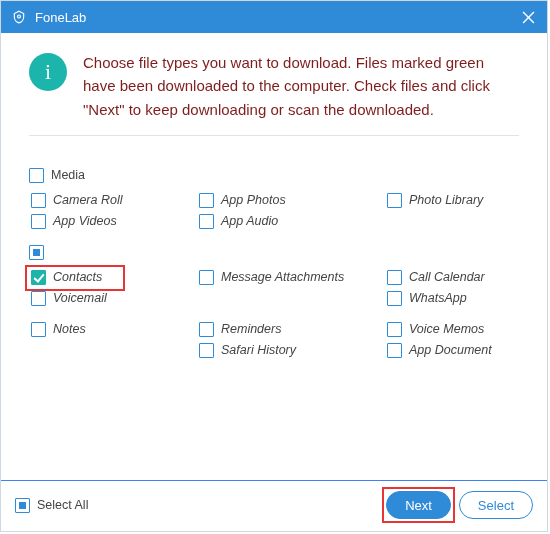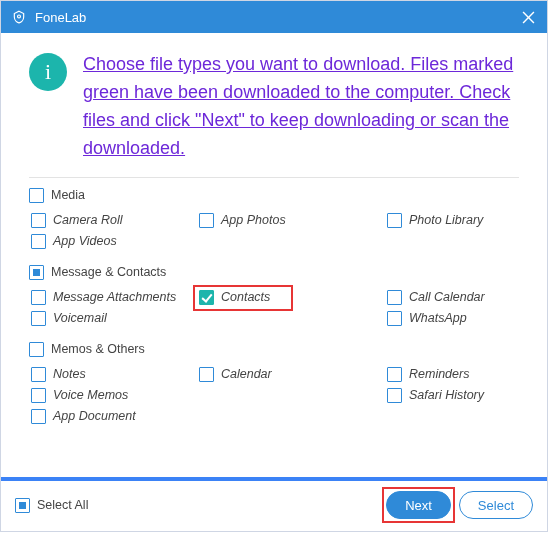--- a/index.html
+++ b/index.html
@@ -55,27 +55,26 @@
     border-radius: 50%;
     background: #1cb5ac;
     color: #fff;
     display: flex; align-items: center; justify-content: center;
     font-family: Georgia, serif;
     font-size: 22px;
     flex-shrink: 0;
     margin-top: 2px;
   }
   .instructions-text {
-    color: #6d28d9;
-    font-size: 18px;
+    color: #7f1d1d;
+    font-size: 15px;
     line-height: 1.55;
-    text-decoration: underline;
   }
   .sections {
-    margin-top: 10px;
+    margin-top: 32px;
     flex: 1;
   }
   .section {
     margin-bottom: 16px;
   }
   .section-header {
     display: flex;
     align-items: center;
     gap: 8px;
     font-size: 13px;
@@ -129,21 +128,21 @@
   }
   .highlight-box {
     position: absolute;
     border: 2px solid #e73535;
     left: -6px; top: -5px;
     width: 100px;
     height: 26px;
     pointer-events: none;
   }
   .footer {
-    border-top: 4px solid #3b82f6;
+    border-top: 1px solid #3b82f6;
     padding: 10px 14px 12px 14px;
     display: flex;
   }
   .footer .spacer { flex: 1; }
   .btn {
     height: 28px;
     padding: 0 18px;
     border-radius: 14px;
     font-size: 13px;
     cursor: pointer;
@@ -215,67 +214,62 @@
               <span>App Photos</span>
             </div>
           <div class="check-item">
               <span class="cb"></span>
               <span>Photo Library</span>
             </div>
           <div class="check-item">
               <span class="cb"></span>
               <span>App Videos</span>
             </div>
+          <div class="check-item">
+              <span class="cb"></span>
+              <span>App Audio</span>
+            </div>
         </div>
       </div>
 
       <div class="section">
         <div class="section-header check-item">
           <span class="cb indeterminate"></span>
-          <span>Message &amp; Contacts</span>
         </div>
         <div class="section-grid">
-          <div class="check-item">
-              <span class="cb"></span>
-              <span>Message Attachments</span>
-            </div>
           <div class="check-item">
             <span class="cb checked"></span>
             <span>Contacts</span>
             <span class="highlight-box"></span>
           </div>
           <div class="check-item">
               <span class="cb"></span>
+              <span>Message Attachments</span>
+            </div>
+          <div class="check-item">
+              <span class="cb"></span>
               <span>Call Calendar</span>
             </div>
           <div class="check-item">
               <span class="cb"></span>
               <span>Voicemail</span>
             </div>
           <div></div>
           <div class="check-item">
               <span class="cb"></span>
               <span>WhatsApp</span>
             </div>
         </div>
       </div>
 
       <div class="section">
-        <div class="section-header check-item">
-          <span class="cb"></span>
-          <span>Memos &amp; Others</span>
-        </div>
         <div class="section-grid">
           <div class="check-item">
               <span class="cb"></span>
               <span>Notes</span>
-            </div>
-          <div class="check-item">
-              <span class="cb"></span>
-              <span>Calendar</span>
             </div>
           <div class="check-item">
               <span class="cb"></span>
               <span>Reminders</span>
             </div>
           <div class="check-item">
               <span class="cb"></span>
               <span>Voice Memos</span>
             </div>
           <div></div>

